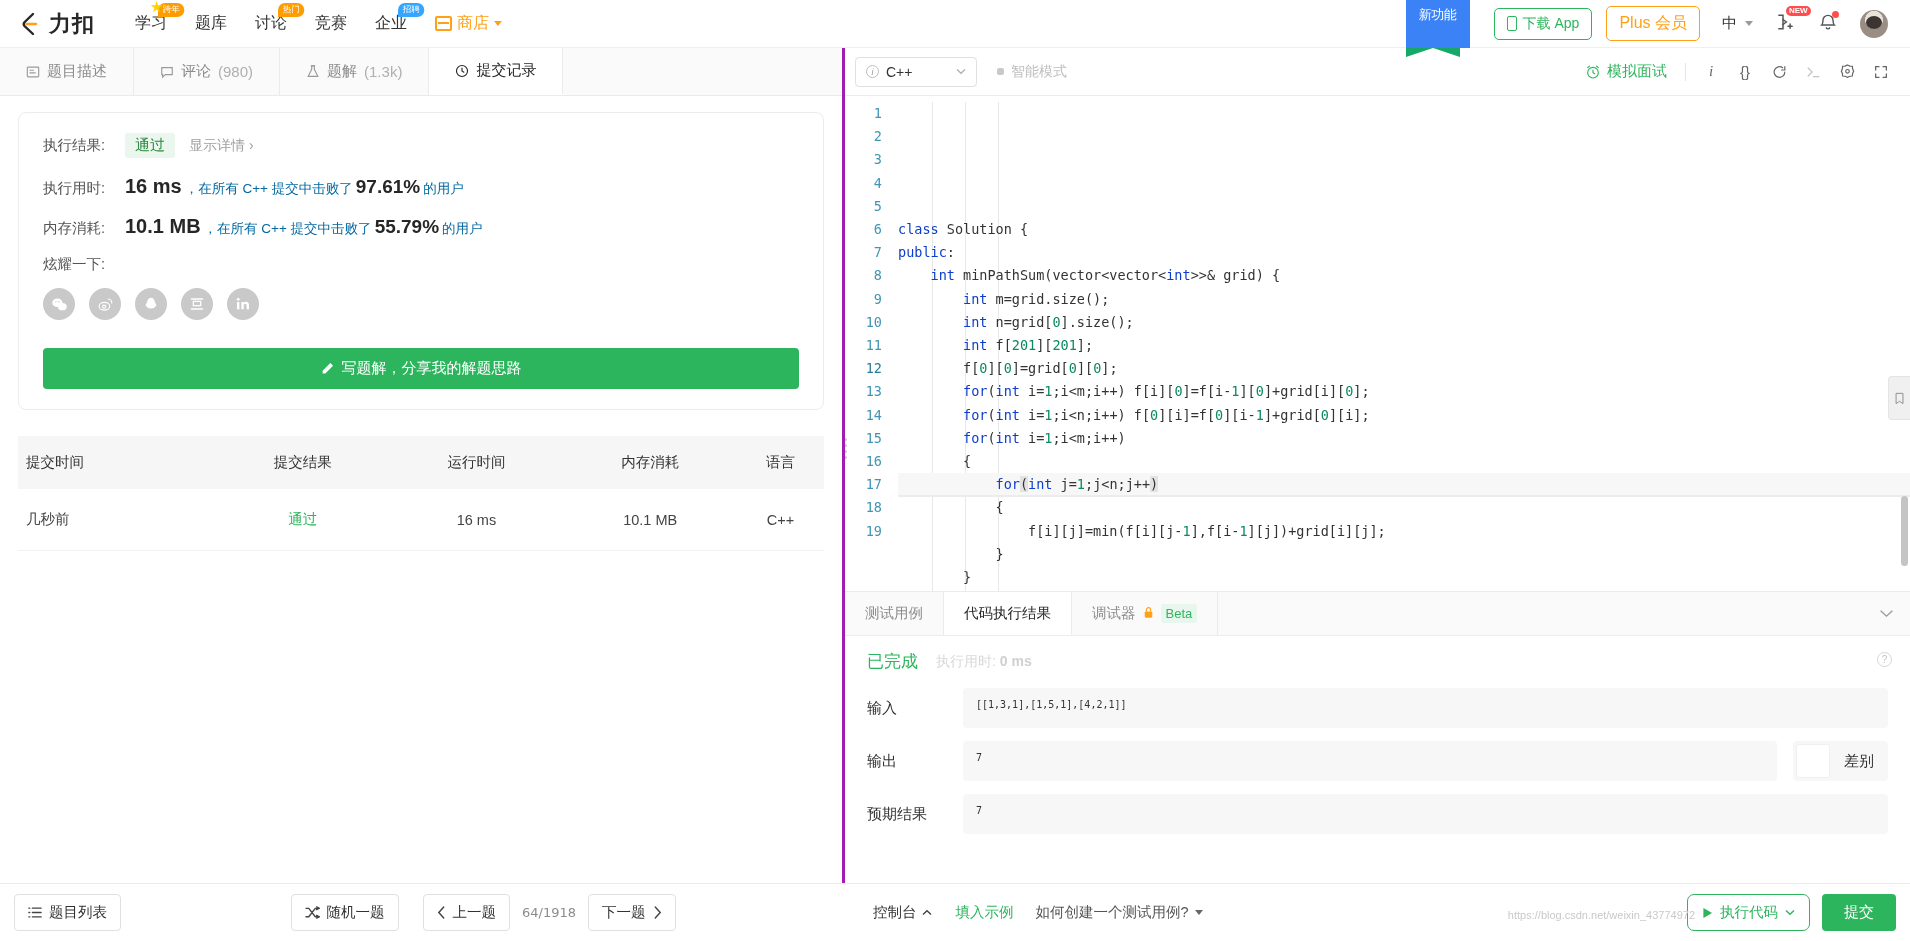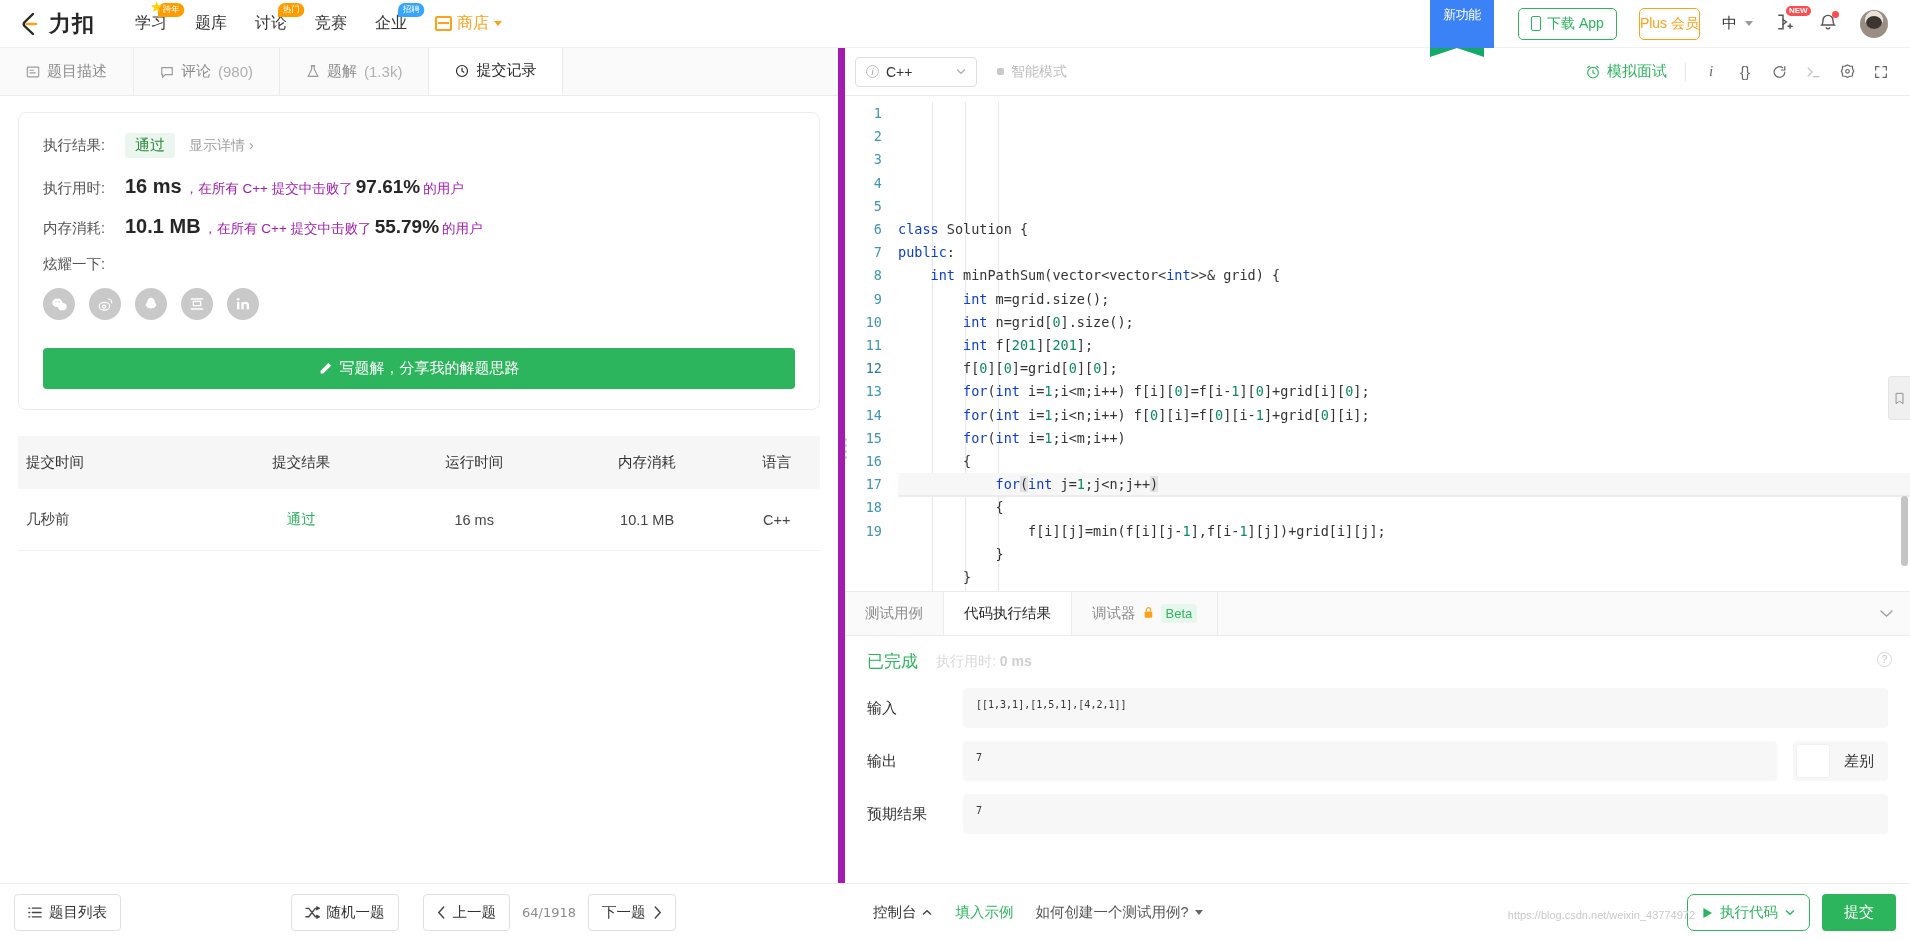--- a/index.html
+++ b/index.html
@@ -55,43 +55,43 @@
   .ribbon span { font-size: 13px; }
   .ribbon:after {
     content: ""; position: absolute; bottom: -9px; left: 0; width: 0; height: 0;
     border-left: 27px solid #15a868; border-right: 27px solid #15a868; border-bottom: 9px solid transparent;
   }
   .btn-outline {
     border: 1px solid #2db55d; color: #2db55d; border-radius: 5px; padding: 6px 12px; font-size: 14px;
     display: flex; align-items: center; gap: 6px; cursor: pointer; background: #fff; white-space: nowrap;
   }
   .btn-plus {
-    border: 1px solid #ffa116; color: #ffa116; border-radius: 5px; padding: 6px 0; font-size: 14px;
-    margin-left: 22px; cursor: pointer; background: #fff; white-space: nowrap;
+    border: 1px solid #ffa116; color: #ffa116; border-radius: 5px; padding: 6px 12px; font-size: 16px;
+    margin-left: 14px; cursor: pointer; background: #fff; white-space: nowrap;
   }
   .phone-ico { width: 10px; height: 15px; border: 1.5px solid #2db55d; border-radius: 2px; display:inline-block; }
   .lang-sel { margin-left: 22px; font-size: 15px; color: #333; display: flex; align-items: center; gap: 8px; cursor: pointer; }
   .icon-btn { margin-left: 22px; position: relative; cursor: pointer; color: #555; }
   .newdot {
     position: absolute; top: -6px; left: 11px; background: #ff4d4f; color: #fff; font-size: 8px;
     border-radius: 7px; padding: 1px 3px; line-height: 1.1; font-weight: 700;
   }
   .reddot { position: absolute; top: -1px; right: -1px; width: 7px; height: 7px; background: #ff4d4f; border-radius: 50%; }
   .avatar {
     width: 28px; height: 28px; border-radius: 50%; margin-left: 22px; cursor: pointer;
     background: radial-gradient(circle at 50% 35%, #e8e2dc 0 38%, #9a8e84 40% 100%); position: relative; overflow: hidden;
   }
   .avatar:after {
     content:""; position: absolute; left: 6px; top: 6px; width: 16px; height: 13px; border-radius: 50%;
     background: #3c3430;
   }
 
   
   .body-split { flex: 1; display: flex; min-height: 0; position: relative; }
-  .pane-left { width: 845px; min-width: 845px; display: flex; flex-direction: column; border-right: 7px solid #a21caf; background: #fff; }
+  .pane-left { width: 845px; min-width: 845px; display: flex; flex-direction: column; border-right: 3px solid #a21caf; background: #fff; }
   .pane-right { flex: 1; display: flex; flex-direction: column; min-width: 0; background: #fff; }
 
   
   .ltabs { height: 48px; min-height:48px; display: flex; align-items: stretch; background: #fafafa; border-bottom: 1px solid #ebebeb; }
   .ltab {
     display: flex; align-items: center; gap: 7px; padding: 0 26px; font-size: 15px; color: #8c8c8c;
     cursor: pointer; border-right: 1px solid #ebebeb; background: #fafafa; white-space: nowrap;
   }
   .ltab.active { color: #262626; background: #fff; border-bottom: 2px solid #fff; position: relative; top:0; }
   .ltab .cnt { color: #b0b0b0; }
@@ -103,21 +103,21 @@
     border: 1px solid #ececec; border-radius: 8px; padding: 20px 24px 20px 24px;
     background: #fff;
   }
   .res-row { display: flex; align-items: baseline; margin-bottom: 17px; font-size: 15px; color: #444; }
   .res-label { width: 82px; min-width: 82px; color: #555; font-size: 14.5px; }
   .badge-pass {
     background: #eaf6ee; color: #2b8a3e; font-size: 15px; padding: 3px 10px; border-radius: 3px; font-weight: 500;
   }
   .link-detail { color: #a0a0a0; font-size: 14px; margin-left: 14px; cursor: pointer; }
   .big-num { font-size: 20px; color: #262626; font-weight: 600; margin-right: 3px; }
-  .mid-txt { font-size: 13.5px; color: #a21caf; }
+  .mid-txt { font-size: 13.5px; color: #0369a1; }
   .pct { font-size: 19px; color: #262626; font-weight: 600; margin: 0 3px; }
 
   .share-label { font-size: 14.5px; color: #555; margin-bottom: 14px; }
   .share-row { display: flex; gap: 14px; margin-bottom: 28px; }
   .share-ico {
     width: 32px; height: 32px; border-radius: 50%; background: #c9c9c9; color: #fff;
     display: flex; align-items: center; justify-content: center; font-size: 15px; cursor: pointer;
   }
   .btn-write {
     background: #2db55d; color: #fff; text-align: center; border-radius: 4px; padding: 11px 0;

